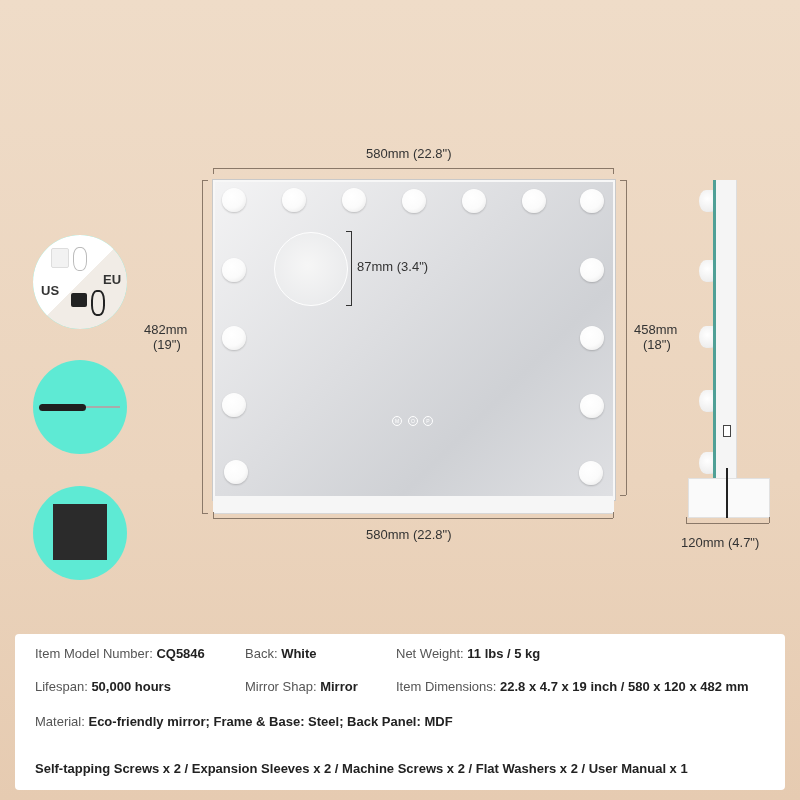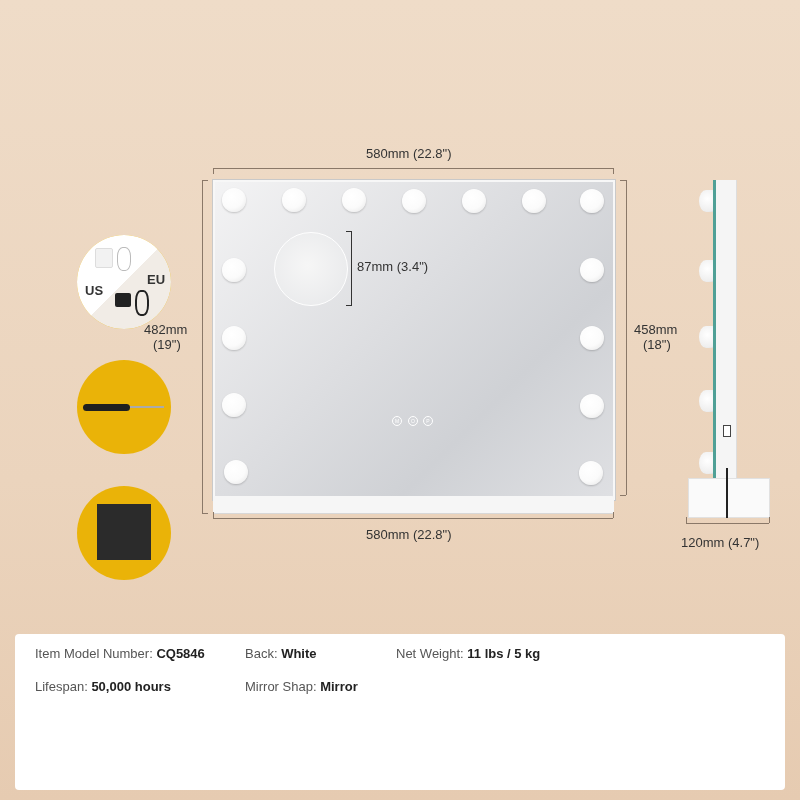--- a/index.html
+++ b/index.html
@@ -8,21 +8,21 @@
     background: linear-gradient(180deg, #efdcc8 0%, #ebd4bd 60%, #e6cbb1 100%);
     font-family: "Liberation Sans", sans-serif; color: #333;
   }
   .abs { position: absolute; }
   .dim-text { font-size: 13px; color: #333; white-space: nowrap; }
   .line-h { height: 0; border-top: 1px solid #8a7868; }
   .line-v { width: 0; border-left: 1px solid #8a7868; }
   .tick-v { width: 0; height: 6px; border-left: 1px solid #8a7868; }
   .tick-h { height: 0; width: 6px; border-top: 1px solid #8a7868; }
 
-  .circle { width: 94px; height: 94px; border-radius: 50%; background: #eab308; overflow: hidden; margin-left: 44px; }
+  .circle { width: 94px; height: 94px; border-radius: 50%; background: #5eead4; overflow: hidden; }
   .mirror {
     left: 213px; top: 180px; width: 398px; height: 316px;
     background: linear-gradient(135deg, #f3f3f4 0%, #dcdde0 45%, #cfd1d5 70%, #dfe0e3 100%);
     border: 2px solid #f7f7f7; box-shadow: 0 0 0 1px #c9c9c9;
   }
   .bulb {
     width: 24px; height: 24px; border-radius: 50%;
     background: radial-gradient(circle at 40% 35%, #ffffff 0%, #fbfbfb 55%, #e4e4e4 100%);
     box-shadow: 0 1px 2px rgba(0,0,0,0.2);
   }
@@ -140,15 +140,24 @@
   <div class="spec-row" style="left:381px;top:12px;">
     <span>Net Weight: </span><b>11 lbs / 5 kg</b>
   </div>
 
   <div class="spec-row" style="left:20px;top:45px;">
     <span>Lifespan: </span><b>50,000 hours</b>
   </div>
   <div class="spec-row" style="left:230px;top:45px;">
     <span>Mirror Shap: </span><b>Mirror</b>
   </div>
+  <div class="spec-row" style="left:381px;top:45px;">
+    <span>Item Dimensions: </span><b>22.8 x 4.7 x 19 inch / 580 x 120 x 482 mm</b>
+  </div>
 
+  <div class="spec-row" style="left:20px;top:80px;">
+    <span>Material: </span><b>Eco-friendly mirror; Frame &amp; Base: Steel; Back Panel: MDF</b>
+  </div>
 
+  <div class="spec-row" style="left:20px;top:127px;">
+    <b>Self-tapping Screws x 2 / Expansion Sleeves x 2 / Machine Screws x 2 / Flat Washers x 2 / User Manual x 1</b>
+  </div>
 </div>
 
 </body></html>

